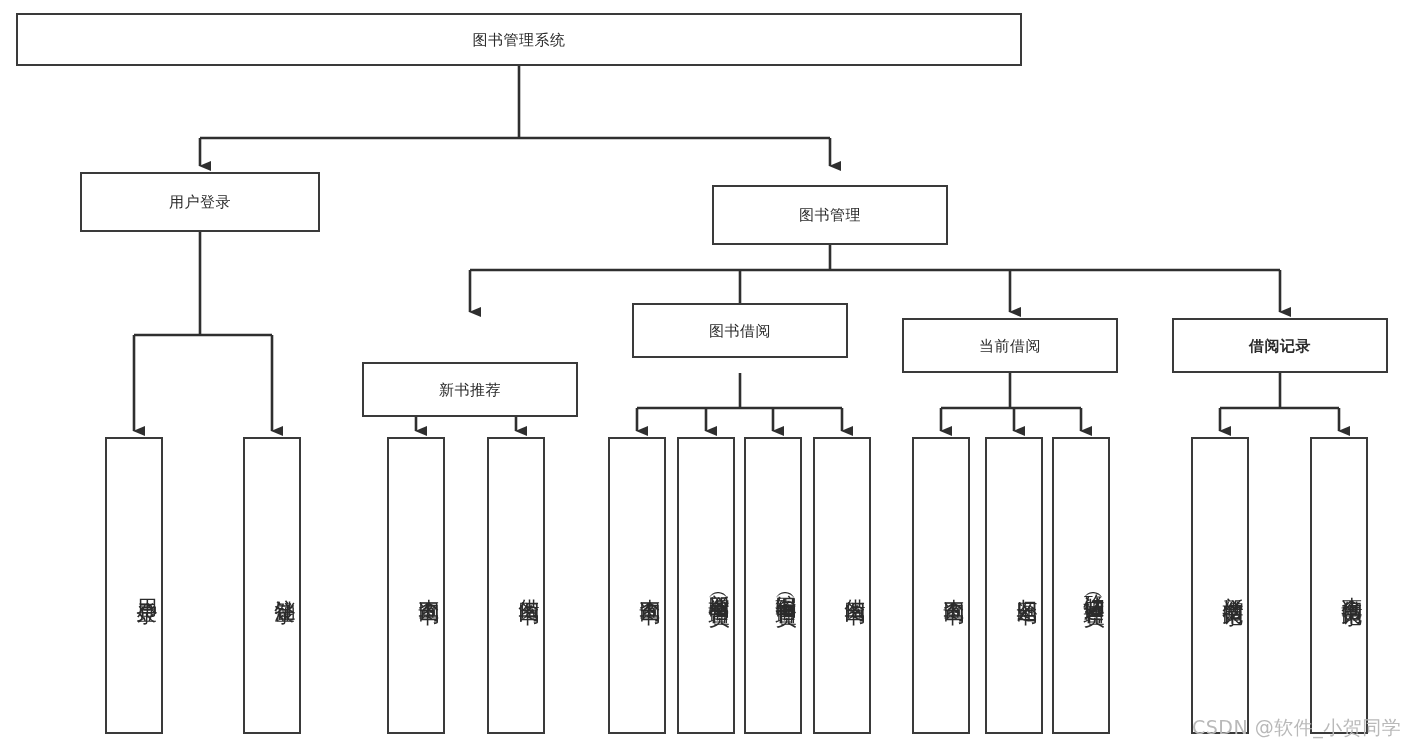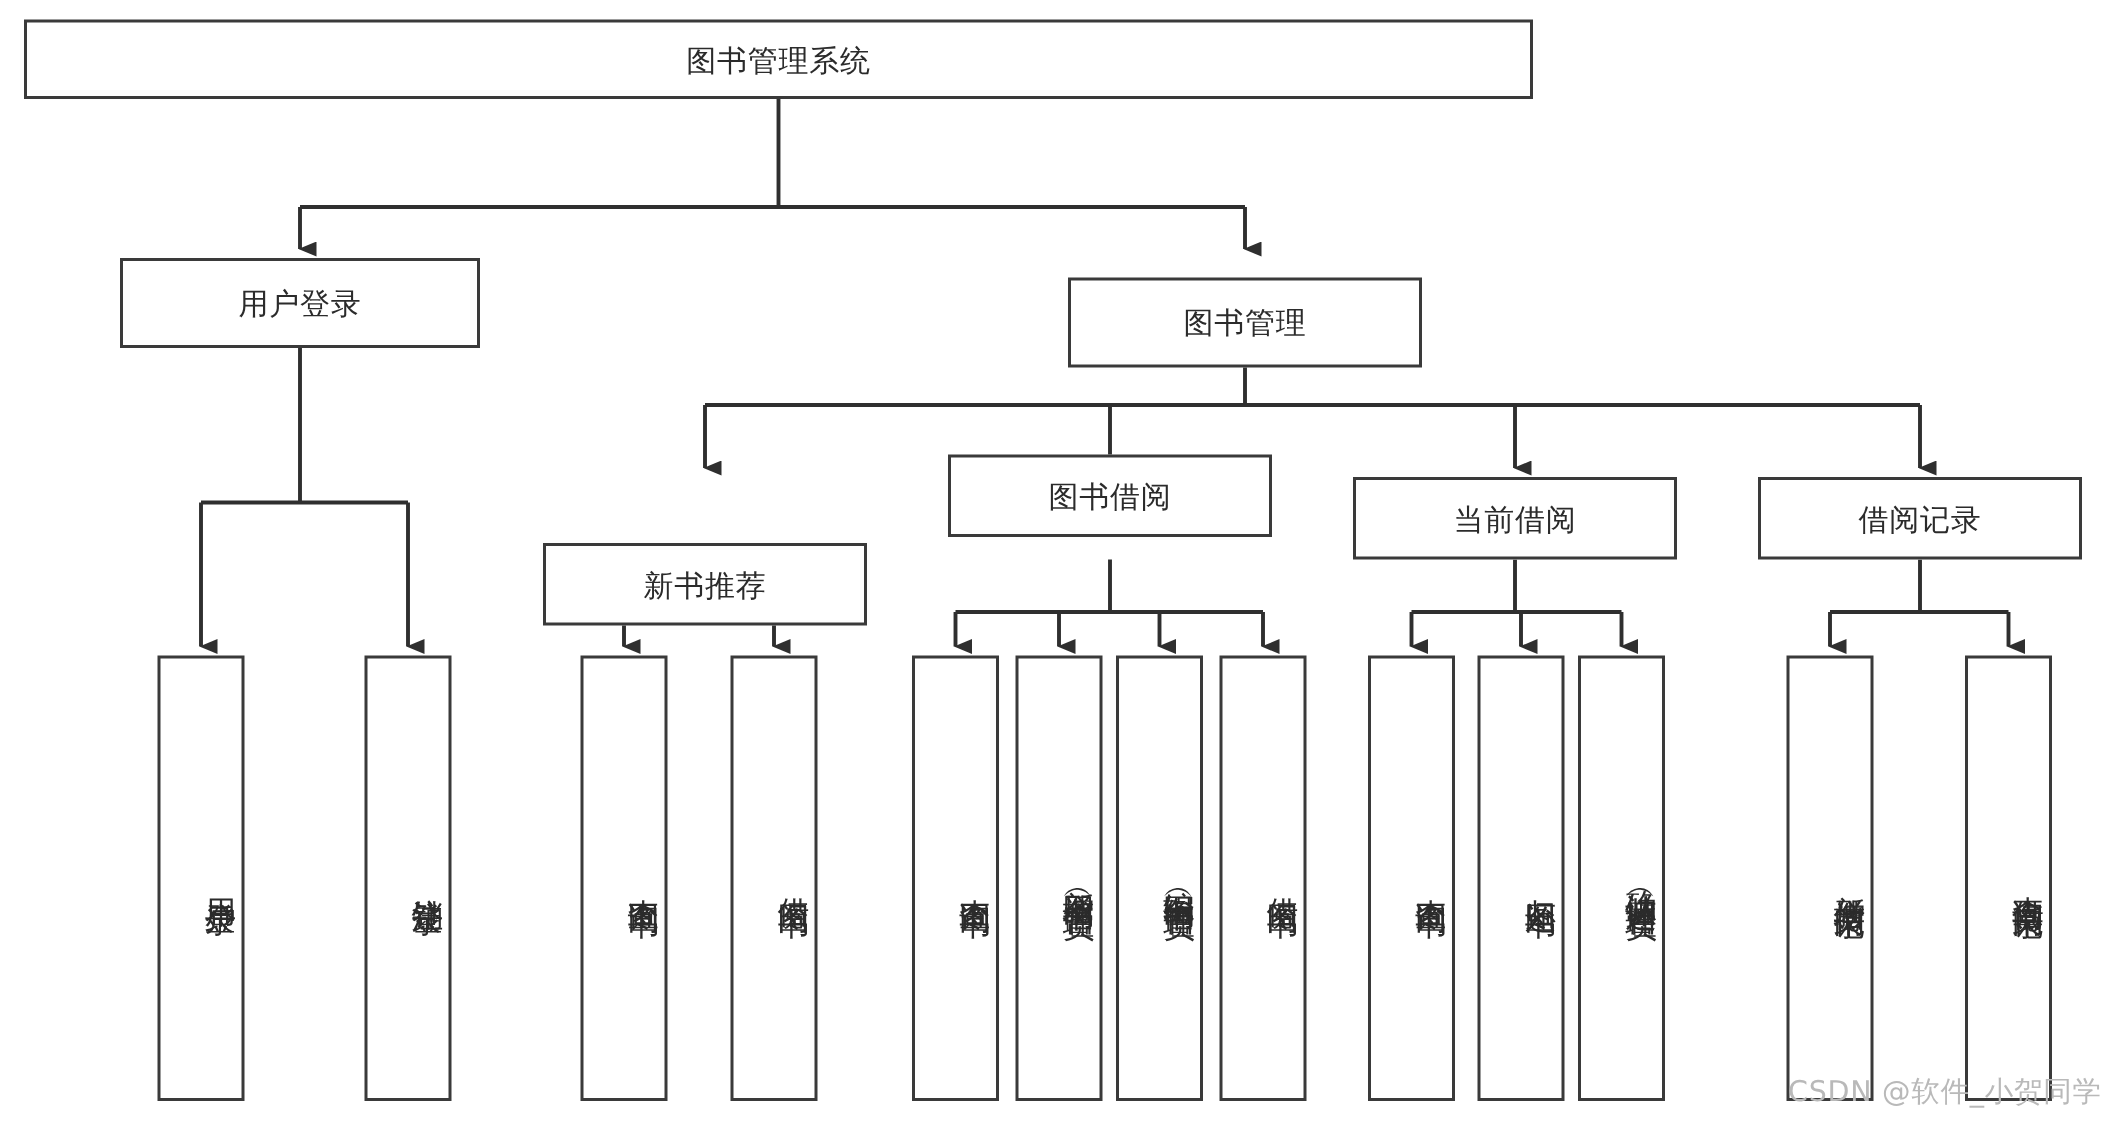--- a/index.html
+++ b/index.html
@@ -29,21 +29,21 @@
     box-sizing: border-box;
     border: 2px solid #3a3a3a;
     background: #ffffff;
     color: #2b2b2b;
     display: flex;
     align-items: center;
     justify-content: center;
     text-align: center;
   }
   .node.h {
-    font-size: 20px;
+    font-size: 15px;
     letter-spacing: 0.5px;
     line-height: 1.2;
   }
   .node.v {
     writing-mode: vertical-rl;
     text-orientation: upright;
     font-size: 21px;
     letter-spacing: 2px;
     padding-top: 6px;
     padding-bottom: 6px;
@@ -147,21 +147,21 @@
 
   <div class="node h" style="left:362px; top:318px; width:216px; height:55px;margin-top:44px;">
     <span>新书推荐</span>
   </div>
   <div class="node h" style="left:632px; top:303px; width:216px; height:55px;">
     <span>图书借阅</span>
   </div>
   <div class="node h" style="left:902px; top:318px; width:216px; height:55px;">
     <span>当前借阅</span>
   </div>
-  <div class="node h" style="left:1172px; top:318px; width:216px; height:55px;">
+  <div class="node h" style="left:1172px; top:318px; width:216px; height:55px;font-weight:bold;">
     <span>借阅记录</span>
   </div>
 
   <div class="node v" style="left:105px; top:437px; width:58px; height:297px;">
     <span class="vtext">用户登录</span>
   </div>
   <div class="node v" style="left:243px; top:437px; width:58px; height:297px;">
     <span class="vtext">注销登录</span>
   </div>
 

